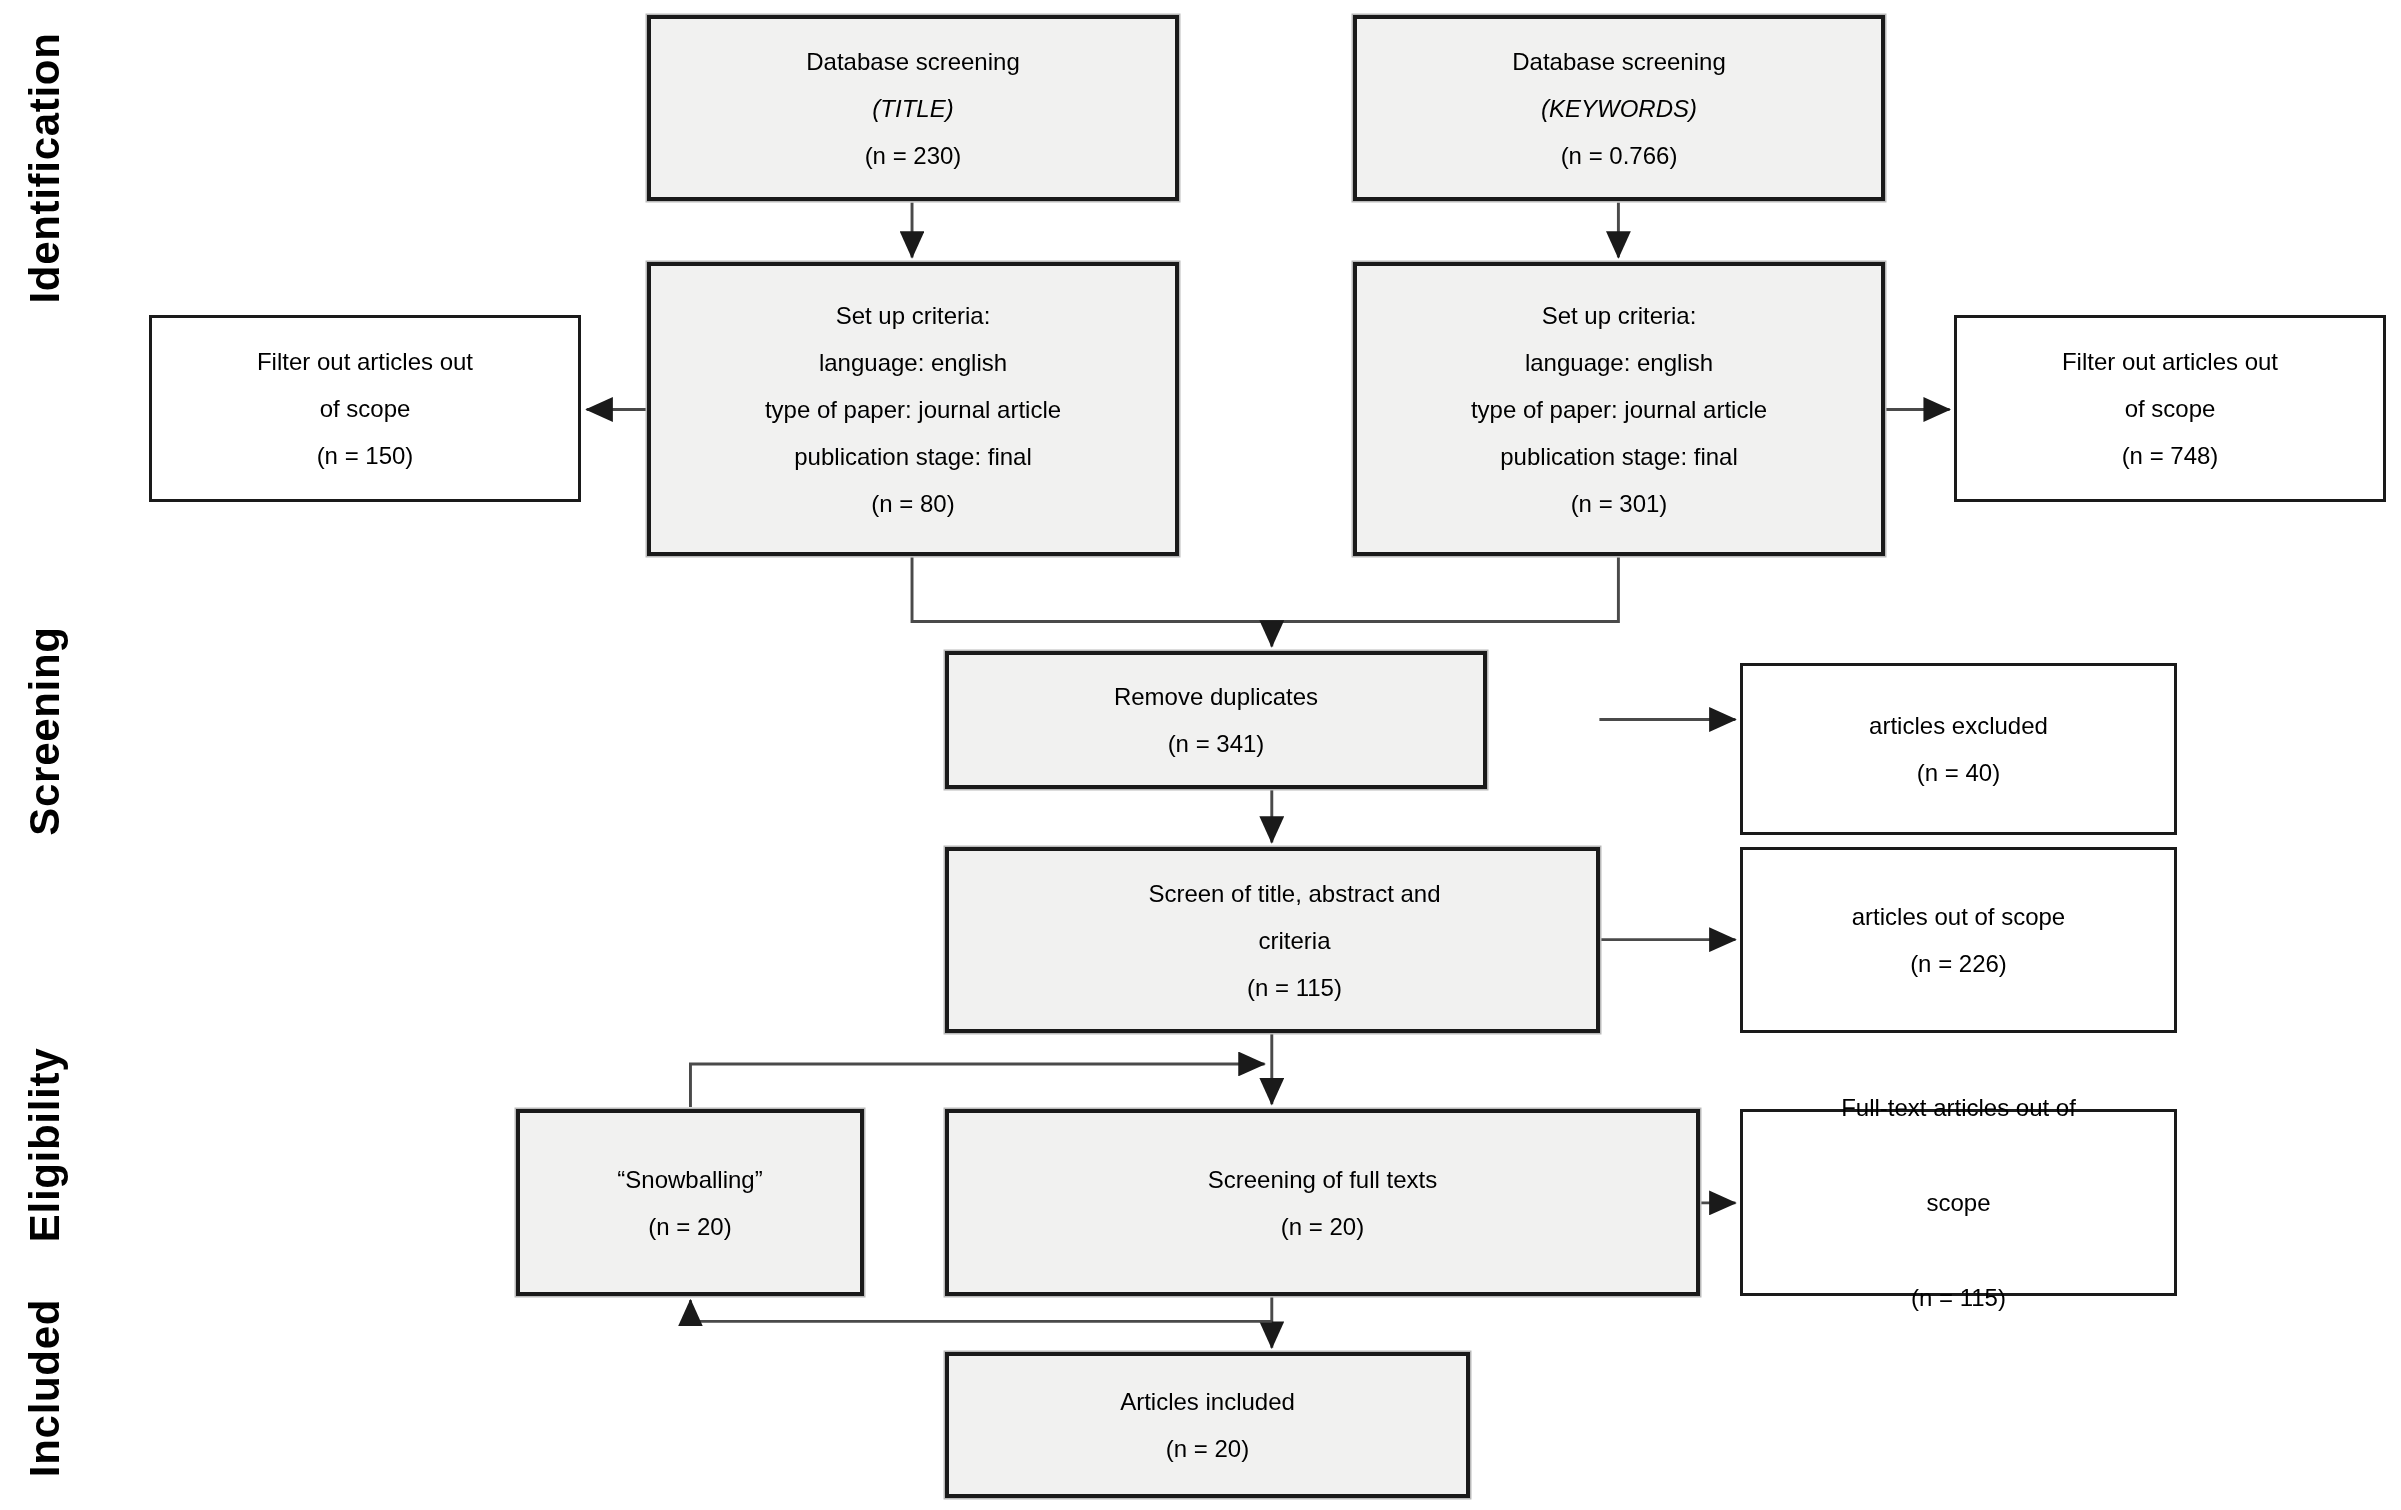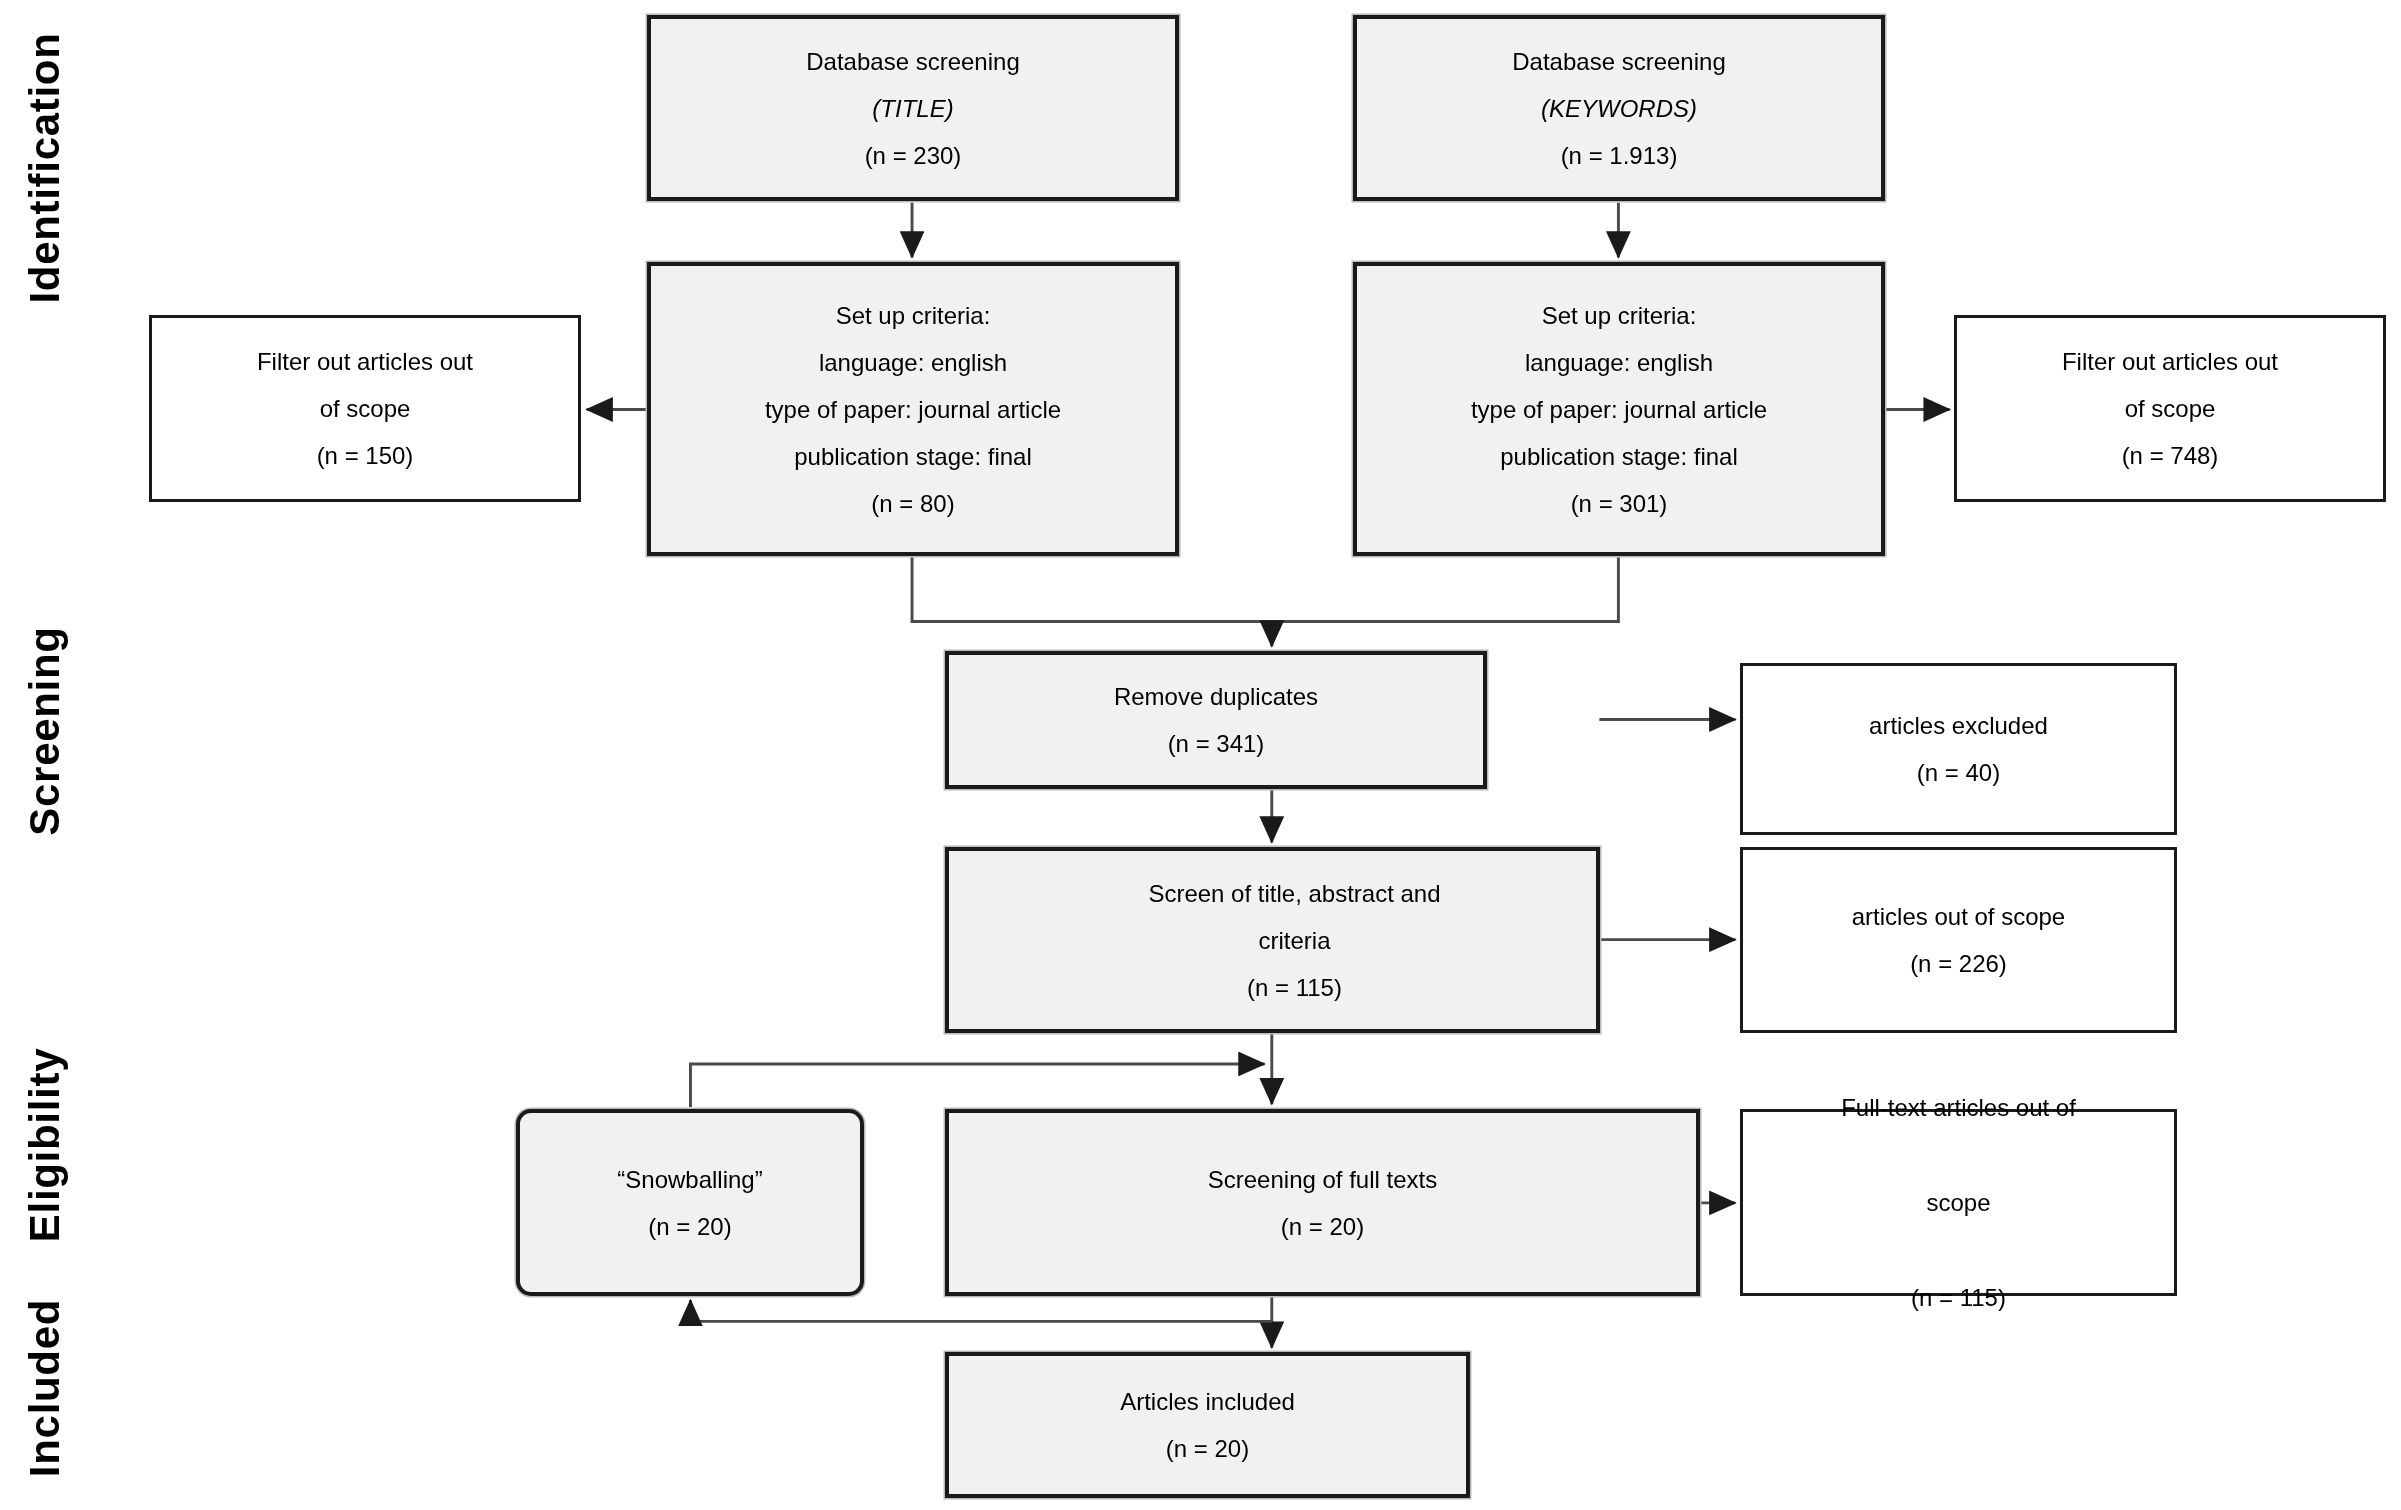--- a/index.html
+++ b/index.html
@@ -100,21 +100,21 @@
 
   <div class="box flow" style="left:647px;top:15.4px;width:532px;height:186px;">
     <span class="ln">Database screening</span>
     <span class="ln it">(TITLE)</span>
     <span class="ln">(n = 230)</span>
   </div>
 
   <div class="box flow" style="left:1353px;top:15.4px;width:532px;height:186px;">
     <span class="ln">Database screening</span>
     <span class="ln it">(KEYWORDS)</span>
-    <span class="ln">(n = 1.913)</span>
+    <span class="ln">(n = 0.766)</span>
   </div>
 
   <div class="box flow" style="left:647px;top:262px;width:532px;height:294px;">
     <span class="ln">Set up criteria:</span>
     <span class="ln">language: english</span>
     <span class="ln">type of paper: journal article</span>
     <span class="ln">publication stage: final</span>
     <span class="ln">(n = 80)</span>
   </div>
 
@@ -152,21 +152,21 @@
     <span class="ln">Screen of title, abstract and</span>
     <span class="ln">criteria</span>
     <span class="ln">(n = 115)</span>
   </div>
 
   <div class="box side" style="left:1740px;top:847px;width:437px;height:186px;">
     <span class="ln">articles out of scope</span>
     <span class="ln">(n = 226)</span>
   </div>
 
-  <div class="box flow" style="left:516px;top:1109px;width:348px;height:187px;border-radius:15px;">
+  <div class="box flow" style="left:516px;top:1109px;width:348px;height:187px;">
     <span class="ln">“Snowballing”</span>
     <span class="ln">(n = 20)</span>
   </div>
 
   <div class="box flow" style="left:945px;top:1109px;width:755px;height:187px;">
     <span class="ln">Screening of full texts</span>
     <span class="ln">(n = 20)</span>
   </div>
 
   <div class="box side" style="left:1740px;top:1109px;width:437px;height:187px;gap:48px;">

